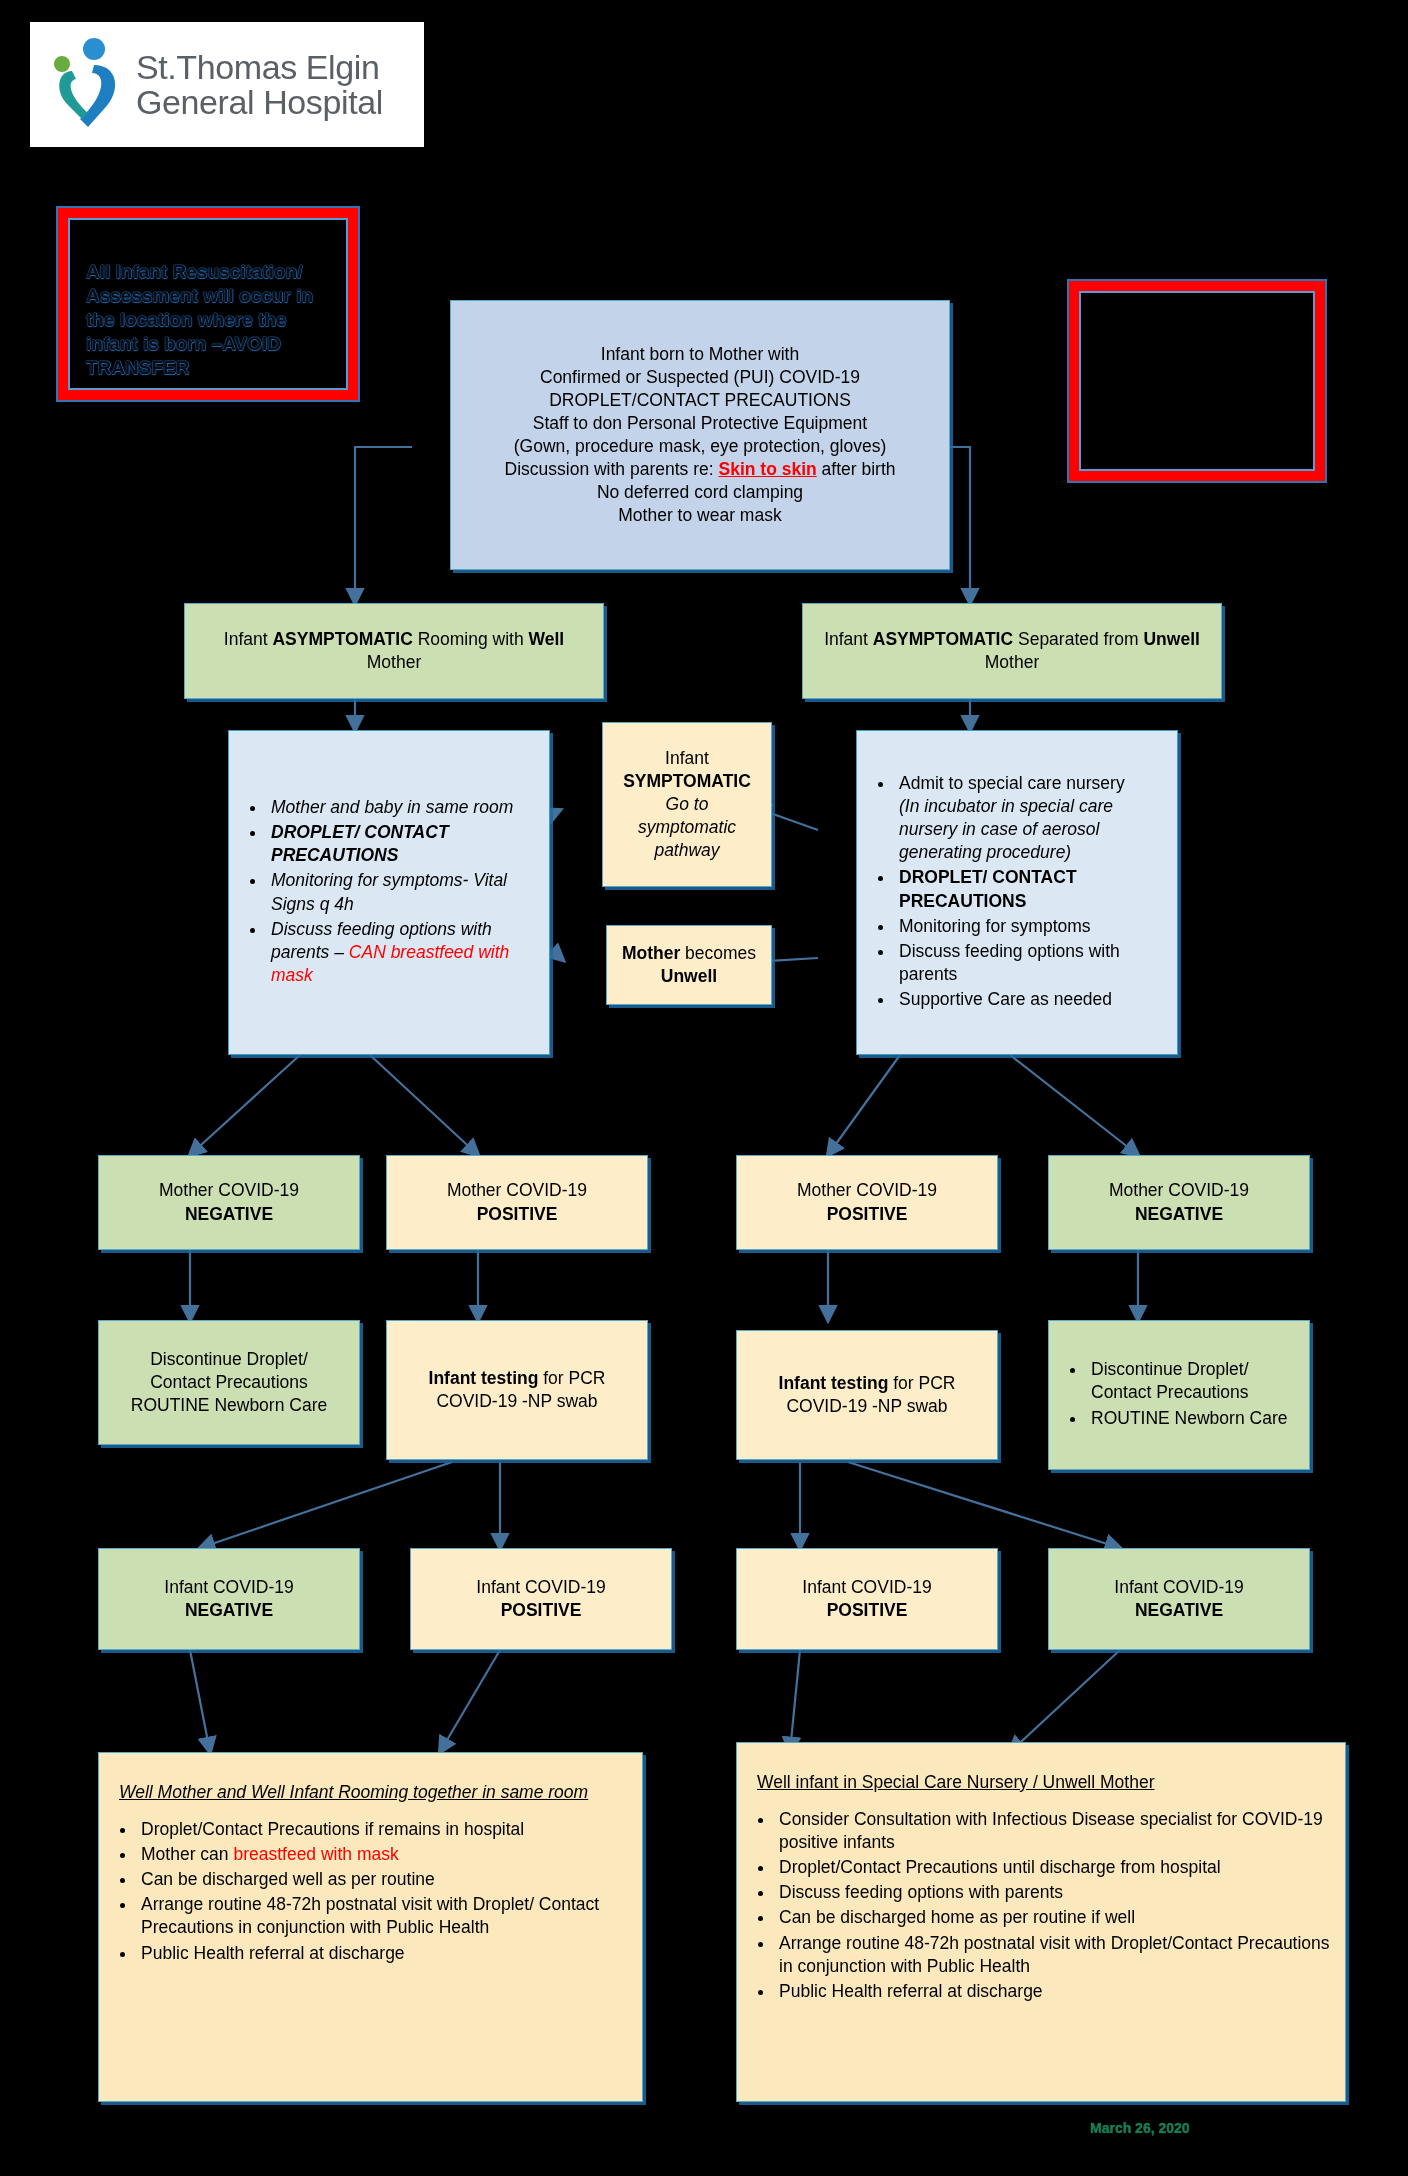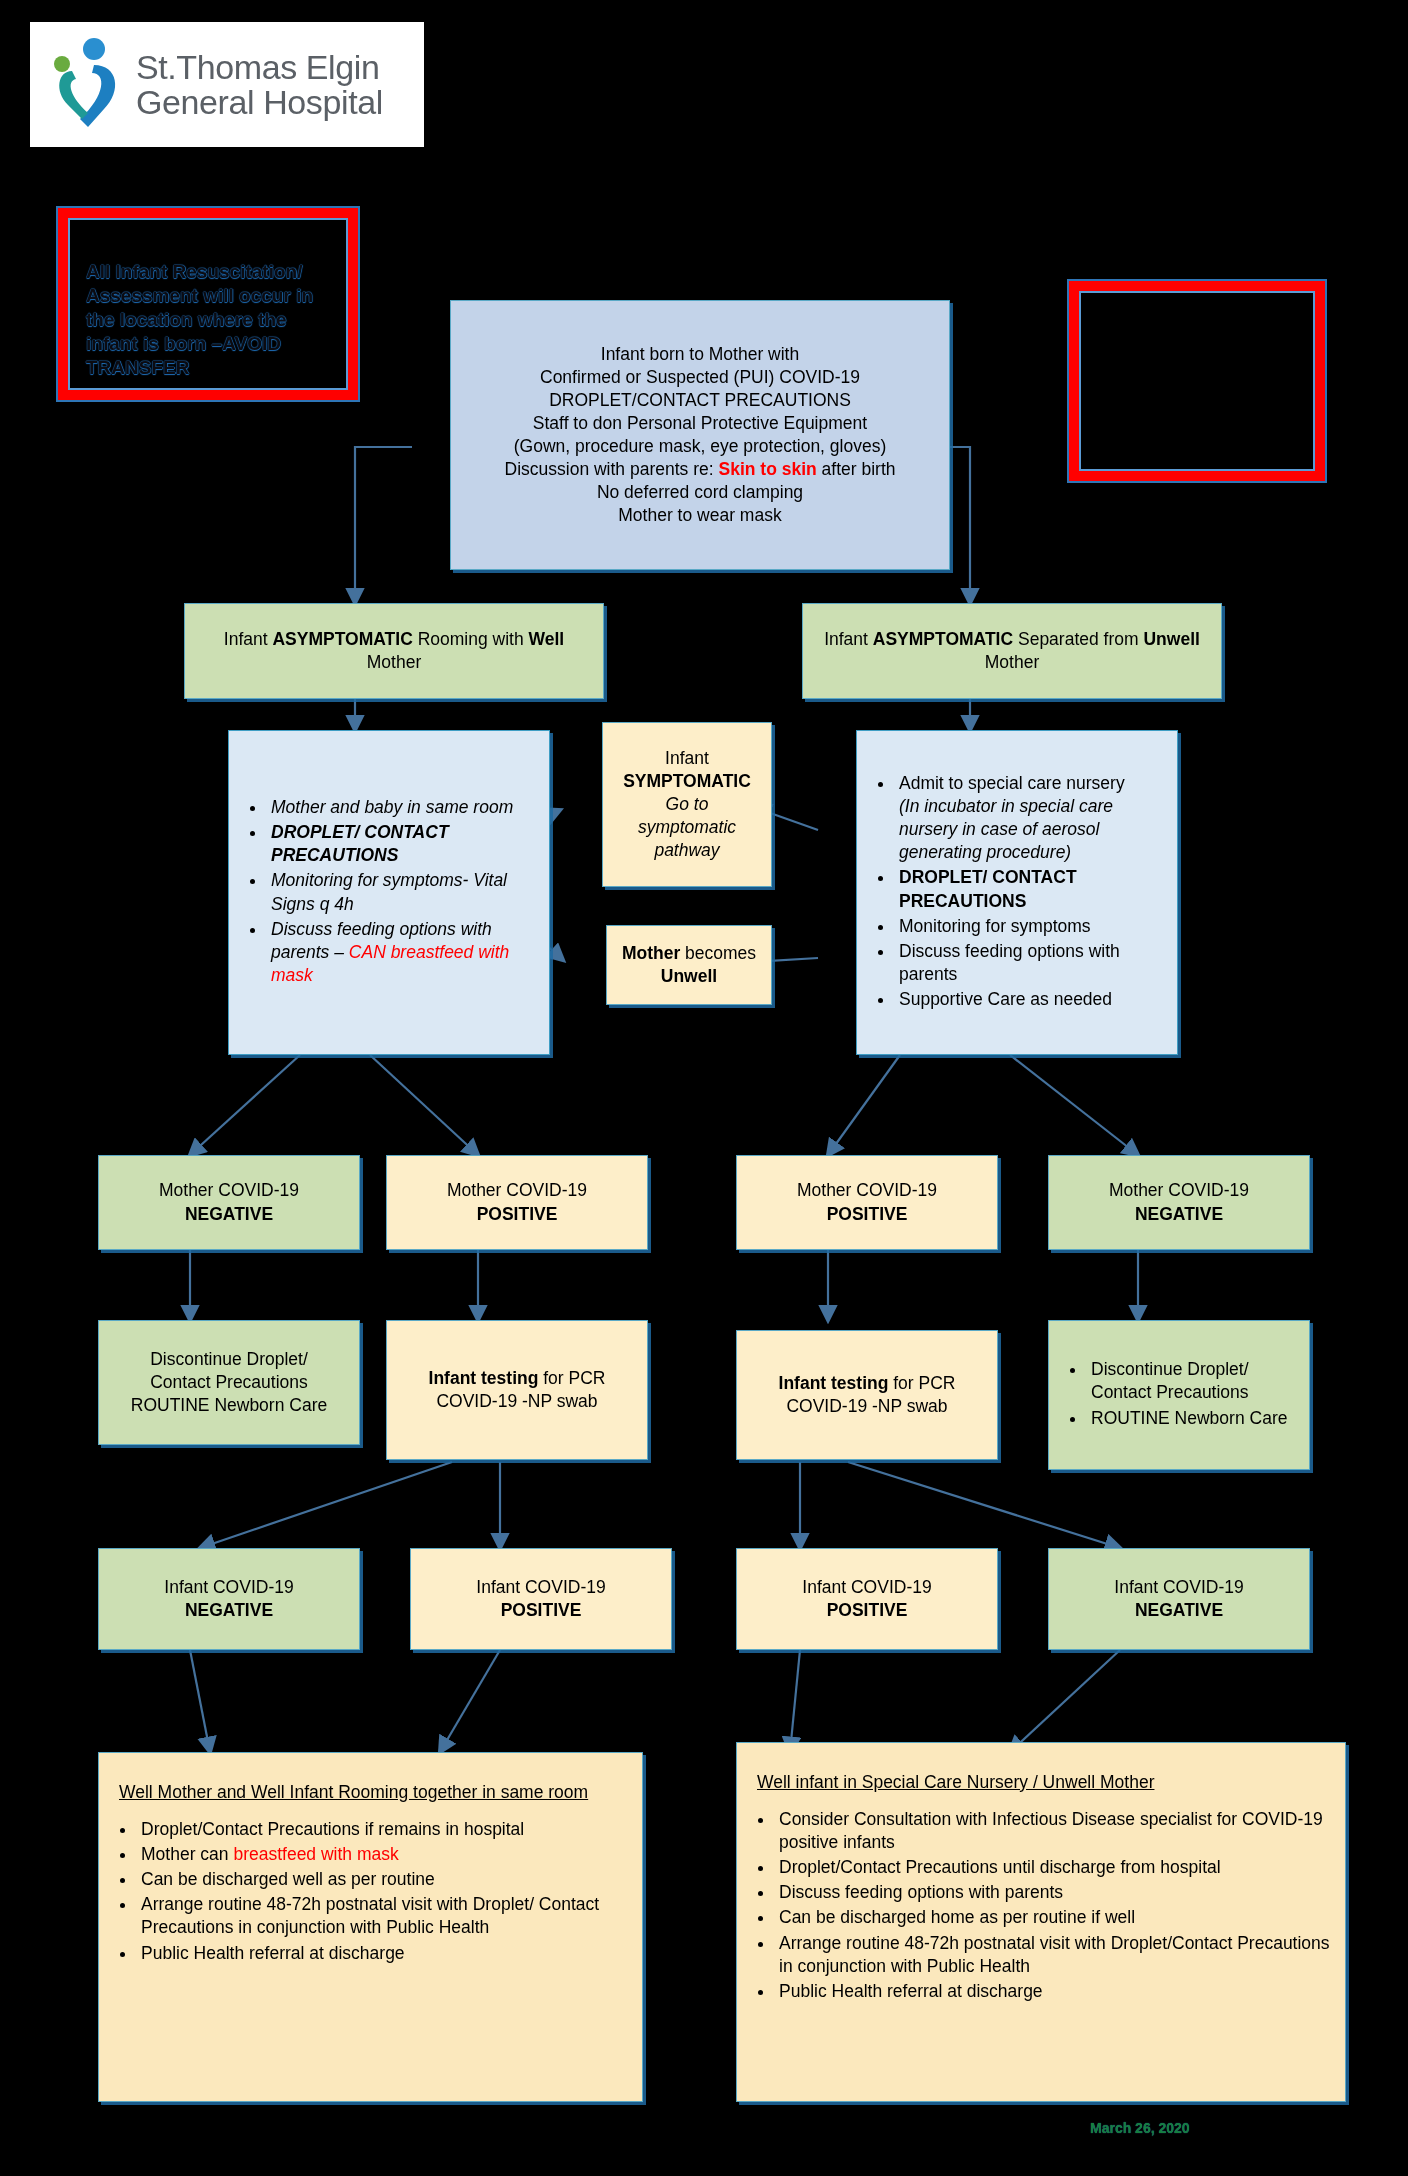--- a/index.html
+++ b/index.html
@@ -32,21 +32,21 @@
     margin-left:38px;
   }
   .blue{background:#c3d3e9;border-color:#5aa9c6;}
   .green{background:#ccdfb3;border-color:#5aa9c6;}
   .cream{background:#fdeec9;border-color:#5aa9c6;}
   .lightblue{background:#dbe8f4;border-color:#3f9ec4;}
   .tan{background:#fbe8bd;border-color:#5aa9c6;}
   .left{text-align:left;}
   b{font-weight:bold;}
   i{font-style:italic;}
-  .red{color:#ff0000;font-weight:bold;}
+  .red{color:#ff0000;font-weight:bold;text-decoration:underline;}
   .redn{color:#ff0000;}
   u{text-decoration:underline;}
 
   ul.b{margin:0;padding:0 0 0 26px;text-align:left;}
   ul.b li{margin:0 0 2px 0;padding-left:4px;}
 
   
   #note-resus{
     position:absolute;left:58px;top:208px;width:300px;height:192px;
     box-sizing:border-box;
@@ -265,21 +265,21 @@
   <div class="node cream" style="left:698px;top:1548px;width:262px;height:102px;">
     <div>Infant COVID-19</div>
     <div><b>POSITIVE</b></div>
   </div>
   <div class="node green" style="left:1010px;top:1548px;width:262px;height:102px;">
     <div>Infant COVID-19</div>
     <div><b>NEGATIVE</b></div>
   </div>
 
   <div class="node tan left" style="left:60px;top:1752px;width:545px;height:350px;justify-content:flex-start;padding-top:28px;">
-    <div style="margin:0 0 14px 8px;">
+    <div style="margin:0 0 14px 8px;font-style:italic;">
       <u>Well Mother and Well Infant Rooming together in same room</u>
     </div>
     <ul class="b">
       <li>Droplet/Contact Precautions if remains in hospital</li>
       <li><span>Mother can </span><span class="redn">breastfeed with mask</span></li>
       <li>Can be discharged well as per routine</li>
       <li>Arrange routine 48-72h postnatal visit with Droplet/ Contact Precautions in conjunction with Public Health</li>
       <li>Public Health referral at discharge</li>
     </ul>
   </div>

